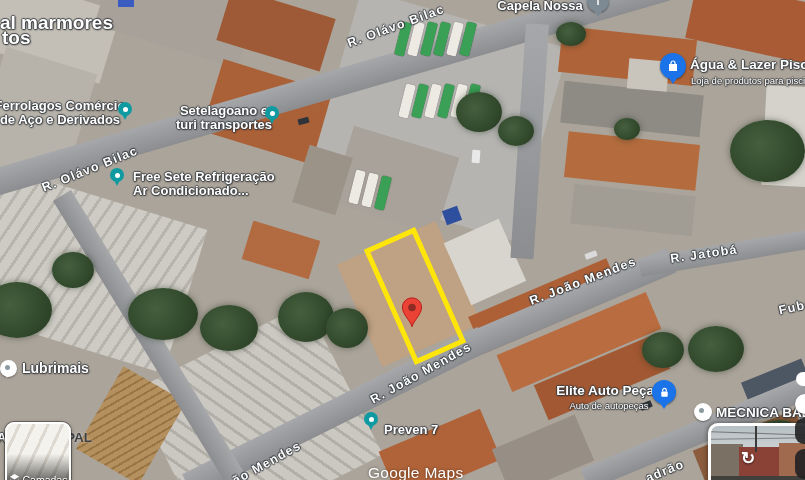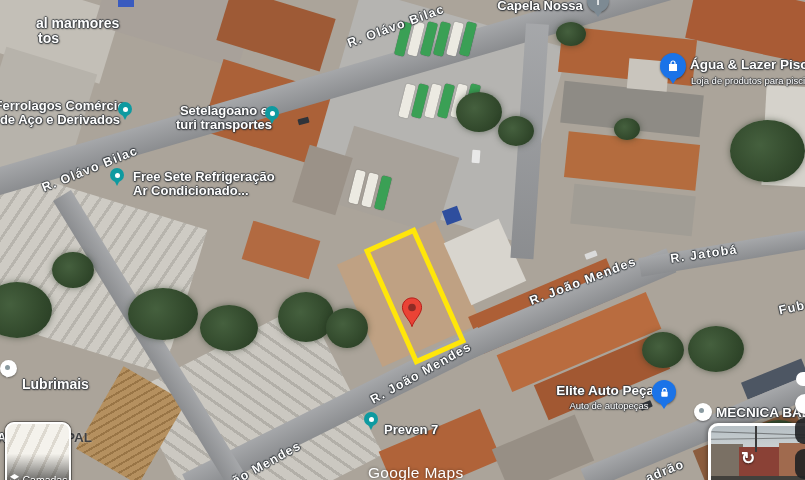--- a/index.html
+++ b/index.html
@@ -154,21 +154,21 @@
 
   <div class="street" style="left:90px;top:169px;transform:translate(-50%,-50%) rotate(-22deg);">R. Olávo Bilac</div>
   <div class="street" style="left:396px;top:26px;transform:translate(-50%,-50%) rotate(-20deg);">R. Olávo Bilac</div>
   <div class="street" style="left:421px;top:373px;transform:translate(-50%,-50%) rotate(-29deg);">R. João Mendes</div>
   <div class="street" style="left:583px;top:281px;transform:translate(-50%,-50%) rotate(-21deg);">R. João Mendes</div>
   <div class="street" style="left:267px;top:463px;transform:translate(-50%,-50%) rotate(-29deg);">ão Mendes</div>
   <div class="street" style="left:704px;top:254px;transform:translate(-50%,-50%) rotate(-8deg);">R. Jatobá</div>
   <div class="street" style="left:665px;top:471px;transform:translate(-50%,-50%) rotate(-22deg);">adrão</div>
   <div class="street" style="left:796px;top:307px;transform:translate(-50%,-50%) rotate(-12deg);">Fubá</div>
 
-  <div class="poi" style="left:0;top:16px;font-size:14px;line-height:14.5px;padding-left:36px;">
+  <div class="poi" style="left:0;top:16px;font-size:19px;line-height:14.5px;">
     <div>al marmores</div>
     <div style="padding-left:2px;">tos</div>
   </div>
 
   <div class="poi center" style="left:60px;top:112px;">
     <div>Ferrolagos Comércio</div>
     <div>de Aço e Derivados</div>
   </div>
   <span class="pin" style="left:118px;top:102px;"></span>
 
@@ -194,21 +194,21 @@
     <div class="sub" style="padding-left:1px;margin-top:3px;">Loja de produtos para piscina</div>
   </div>
   <span class="bigpin" style="left:660px;top:53px;width:26px;height:26px;background:#1A73E8;">
     <svg width="12" height="12" viewBox="0 0 12 12">
         <path d="M2 4h8v7H2z" fill="#fff"></path>
         <path d="M4 4V3a2 2 0 0 1 4 0v1" stroke="#fff" stroke-width="1.2" fill="none"></path>
       </svg>
     <span class="tail" style="border-top:6px solid #1A73E8;"></span>
     </span>
 
-  <div class="poi" style="left:22px;top:378px;font-size:14px;">Lubrimais</div>
+  <div class="poi" style="left:22px;top:362px;font-size:14px;">Lubrimais</div>
   <span class="pin white" style="left:0;top:360px;width:17px;height:17px;"></span>
 
   <div class="poi" style="left:384px;top:415px;margin-top:8px;">Preven 7</div>
   <span class="pin" style="left:364px;top:412px;"></span>
 
   <div class="poi center" style="left:609px;top:397px;">
     <div style="font-size:13.5px;">Elite Auto Peças</div>
     <div class="sub" style="margin-top:2px;">Auto de autopeças</div>
   </div>
   <span class="bigpin" style="left:652px;top:380px;width:24px;height:24px;background:#1A73E8;">

